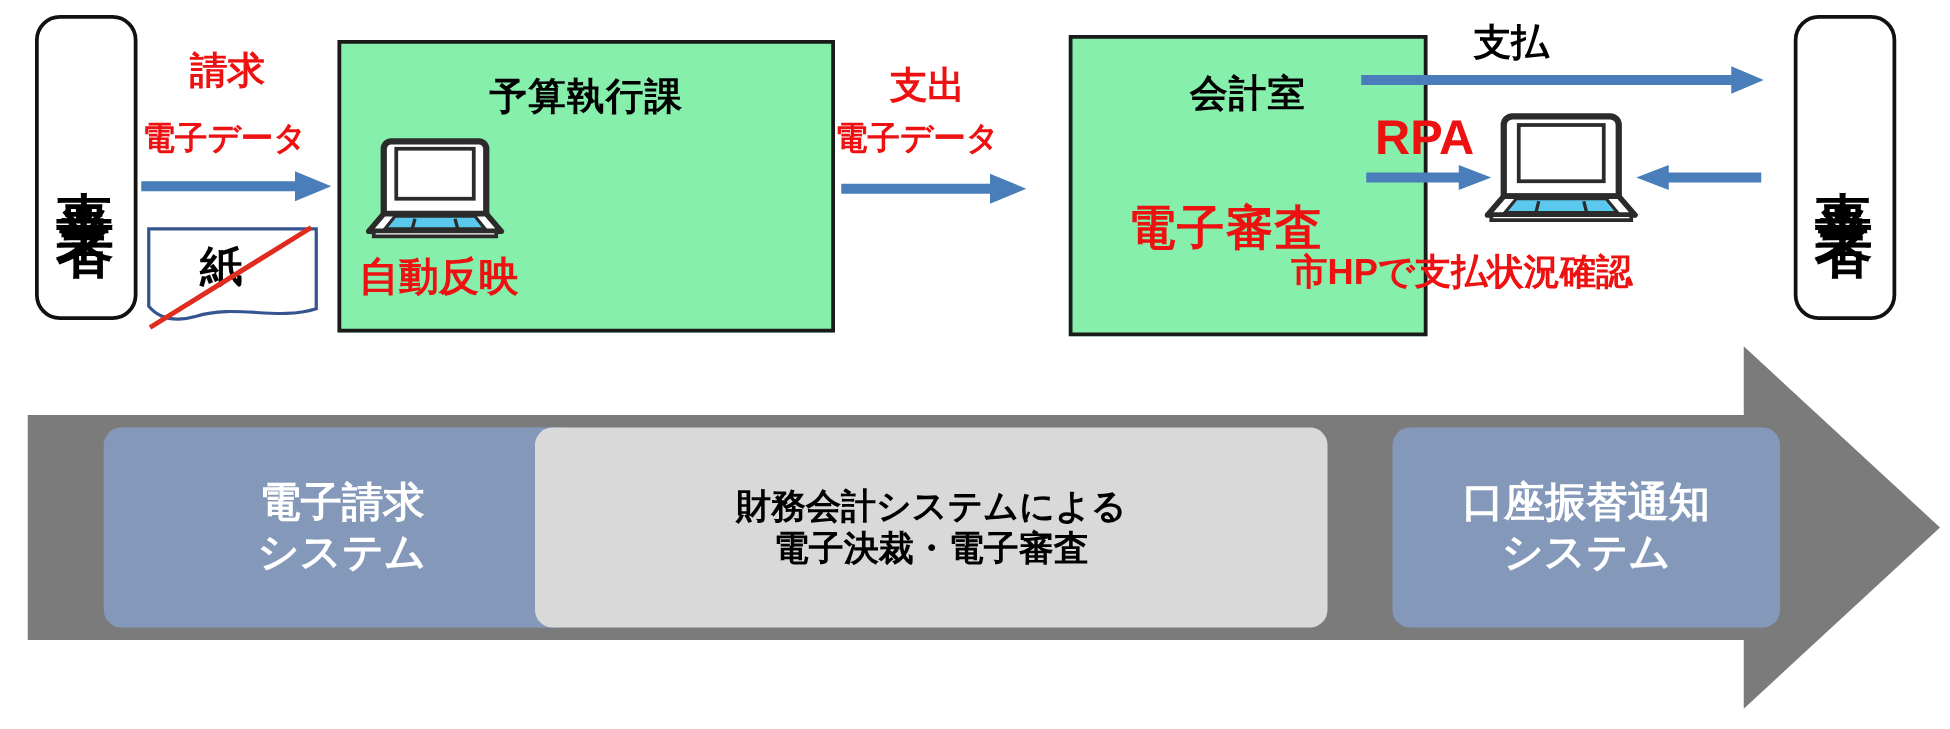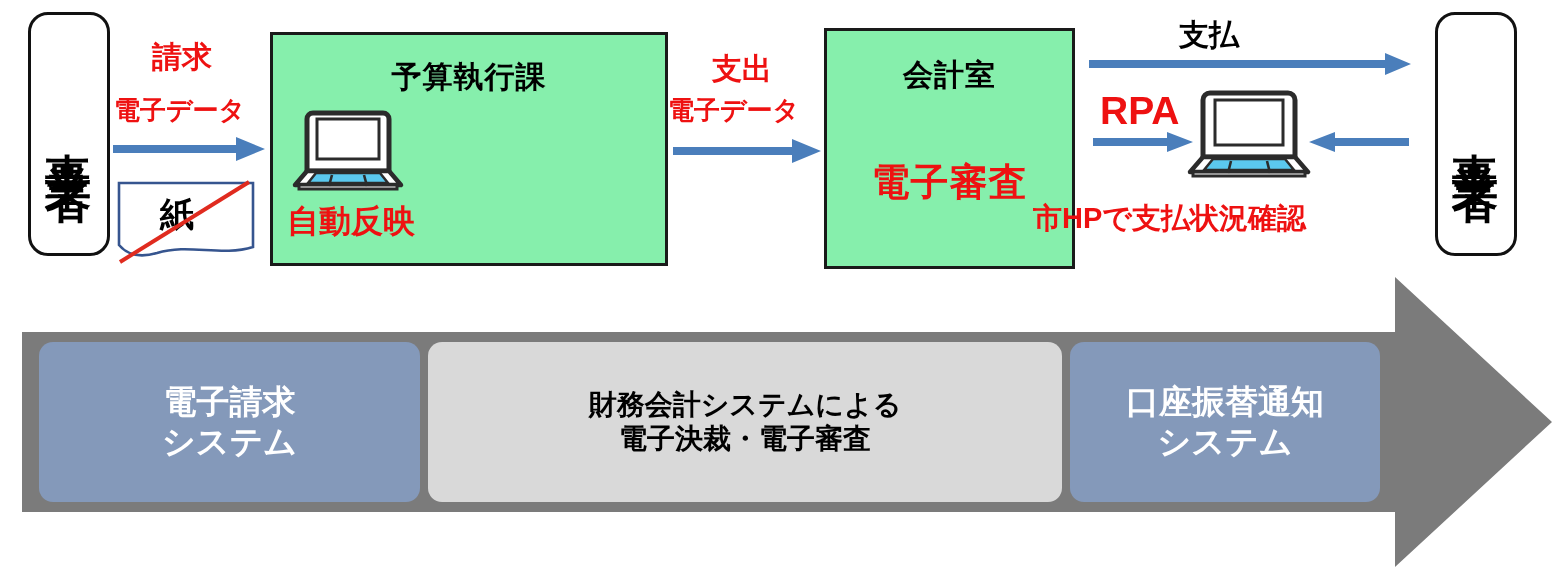--- a/index.html
+++ b/index.html
@@ -49,21 +49,21 @@
   .laptop{position:absolute;}
 
   
   .banner{position:absolute;left:22px;top:272px;width:1538px;height:300px;}
   .banner svg{display:block;}
   .pill{
     position:absolute;border-radius:14px;
     display:flex;align-items:center;justify-content:center;text-align:center;
     line-height:1.22;font-weight:700;
   }
-  .pill-blue{background:#8499ba;color:#ffffff;font-size:33px;}
+  .pill-blue{background:#8499ba;color:#ffffff;font-size:33px;margin-left:44px;}
   .pill-gray{background:#d9d9d9;color:#000000;font-size:28px;}
 </style>
 </head>
 <body>
 
 <div class="stage">
 
   <div class="actor-box" style="left:28px;top:12px;width:76px;height:238px;">
     <span class="actor-text">事業者</span>
   </div>
@@ -108,21 +108,21 @@
 
   <div class="txt red" style="left:712px;top:52px;font-size:30px;">支出</div>
   <div class="txt red" style="left:668px;top:96px;font-size:26px;">電子データ</div>
 
   <div class="arrow" style="left:673px;top:138px;">
     <svg width="148" height="26" viewBox="0 0 148 26">
       <path d="M0 9 h119 v-8 l29 12 -29 12 v-8 H0 z" fill="#4a7ebb"></path>
     </svg>
   </div>
 
-  <div class="dept-box" style="left:824px;top:28px;width:245px;height:235px;">
+  <div class="dept-box" style="left:855px;top:28px;width:245px;height:235px;padding-left:36px;">
     <div class="dept-title" style="top:24px;">会計室</div>
     <div class="dept-red" style="left:0;top:126px;width:245px;">電子審査</div>
   </div>
 
   <div class="txt blk" style="left:1179px;top:18px;font-size:30px;">支払</div>
 
   <div class="arrow" style="left:1089px;top:52px;">
     <svg width="322" height="24" viewBox="0 0 322 24">
       <path d="M0 8 h296 v-7 l26 11 -26 11 v-7 H0 z" fill="#4a7ebb"></path>
     </svg>

